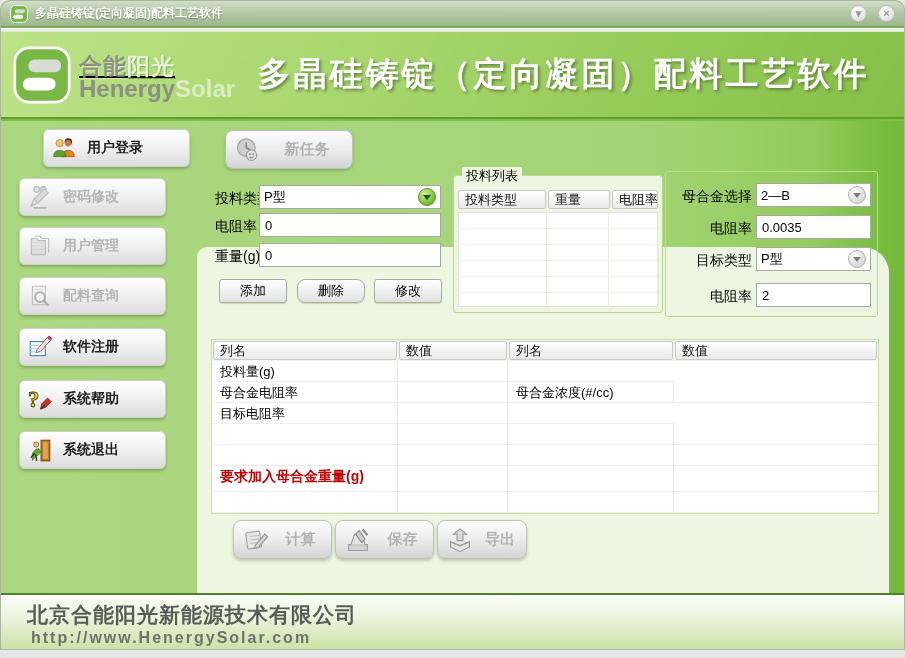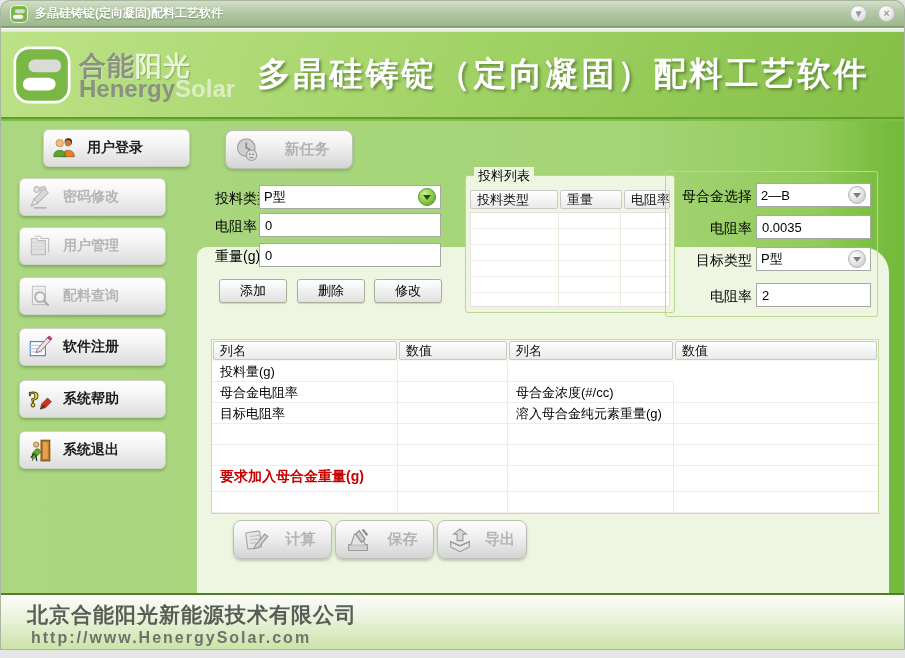--- a/index.html
+++ b/index.html
@@ -19,21 +19,21 @@
   .winbtn + .winbtn { margin-left:4px; }
 
   .chrome-strip { position:absolute; left:0; top:27px; width:100%; height:4px;
                   background:linear-gradient(#f7faf4, #dbe7d2); }
 
   
   .banner { position:absolute; left:0; top:31px; width:100%; height:87px;
             background:linear-gradient(115deg, #bde287 0%, #a5d56a 45%, #84bf46 100%);
             border-bottom:2px solid #639b33; display:flex; align-items:center; padding:0 12px; }
   .logo-block { display:flex; align-items:center; gap:8px; }
-  .logo-text .cn { font-size:27px; font-weight:bold; line-height:28px; letter-spacing:1px; }
+  .logo-text .cn { font-size:23px; font-weight:bold; line-height:28px; letter-spacing:1px;text-decoration:underline; }
   .logo-text .cn .p1 { color:#8a9183; text-shadow:1px 1px 1px rgba(255,255,255,.4); }
   .logo-text .cn .p2 { color:#e9f4da; text-shadow:1px 1px 1px rgba(90,130,50,.5); }
   .logo-text .en { font-size:24px; font-weight:bold; line-height:18px; }
   .logo-text .en .p1 { color:#8a9183; }
   .logo-text .en .p2 { color:#dcedc6; }
   .banner-title { flex:1; text-align:center; font-family:"DejaVu Serif", serif;
                   font-size:33px; font-weight:bold; color:#ffffff; letter-spacing:3px;
                   text-shadow:2px 2px 3px rgba(80,115,45,.75); white-space:nowrap; }
 
   
@@ -76,21 +76,21 @@
   .arrow-circle.gray  { background:radial-gradient(circle at 35% 30%, #ffffff, #d2d2d2 80%); border:1px solid #b2b2b2; }
   .tri { width:0; height:0; border-left:4px solid transparent; border-right:4px solid transparent; }
   .arrow-circle.green .tri { border-top:5px solid #1d4f10; }
   .arrow-circle.gray  .tri { border-top:5px solid #7c7c7c; }
 
   .btn-small { position:absolute; width:68px; height:24px; border:1px solid #a9b199; border-radius:3px;
                background:linear-gradient(#ffffff, #eaeaea 70%, #e0e0e0); font-size:13px; color:#000;
                text-align:center; line-height:22px; box-shadow:0 1px 1px rgba(90,110,60,.25); cursor:pointer; }
 
   
-  .fieldset { position:absolute; border:1px solid #b9d88c; border-radius:3px; background:#eef6e2;margin-left:12px; }
+  .fieldset { position:absolute; border:1px solid #b9d88c; border-radius:3px; background:#eef6e2; }
   .legend { position:absolute; top:-9px; left:8px; background:#eef6e2; padding:0 4px; font-size:13px; color:#000; }
   .hcell { background:linear-gradient(#ffffff, #eaeaea); border:1px solid #c9c9c9; border-radius:2px;
            font-size:13px; color:#111; padding:0 6px; height:19px; line-height:17px; overflow:hidden; white-space:nowrap; }
   .feedlist-headers { position:absolute; left:4px; top:14px; right:4px; display:flex; gap:2px; }
   .feedlist-body { position:absolute; left:4px; top:36px; right:4px; bottom:5px; background:#fff;
                    border:1px solid #e3e3dc; display:grid; grid-template-columns:88px 62px 1fr; }
   .feedlist-body .cell { border-right:1px solid #eceade; border-bottom:1px solid #f5ecec; height:16px; }
   .feedlist-body .cell:nth-child(3n) { border-right:none; }
 
   
@@ -239,21 +239,21 @@
       <span class="val">P型</span>
       <span class="arrow-circle green">
             <span class="tri"></span>
           </span>
     </div>
     <span class="flabel" style="left:214px; top:97px;">电阻率</span>
     <input class="finput" style="left: 258px; top: 92px; width: 182px;" value="0">
     <span class="flabel" style="left:214px; top:127px;">重量(g)</span>
     <input class="finput" style="left: 258px; top: 122px; width: 182px;" value="0">
     <div class="btn-small" style="left:218px; top:158px;">添加</div>
-    <div class="btn-small" style="left:296px; top:158px;">删除</div>
+    <div class="btn-small" style="left:296px; top:158px;border-radius:8px;">删除</div>
     <div class="btn-small" style="left:373px; top:158px;">修改</div>
 
     <div class="fieldset" style="left:452px; top:54px; width:210px; height:138px;">
       <span class="legend">投料列表</span>
       <div class="feedlist-headers">
         <span class="hcell" style="width:88px;">投料类型</span>
         <span class="hcell" style="width:62px;">重量</span>
         <span class="hcell" style="flex:1;">电阻率</span>
       </div>
       <div class="feedlist-body">
@@ -313,21 +313,20 @@
       </div>
       <div class="res-row">
         <span class="cell">母合金电阻率</span>
         <span class="cell"></span>
         <span class="cell">母合金浓度(#/cc)</span>
         <span class="cell"></span>
       </div>
       <div class="res-row">
         <span class="cell">目标电阻率</span>
         <span class="cell"></span>
-        <span class="cell">溶入母合金纯元素重量(g)</span>
         <span class="cell"></span>
       </div>
       <div class="res-row">
         <span class="cell"></span>
         <span class="cell"></span>
         <span class="cell"></span>
         <span class="cell"></span>
       </div>
       <div class="res-row">
         <span class="cell"></span>

